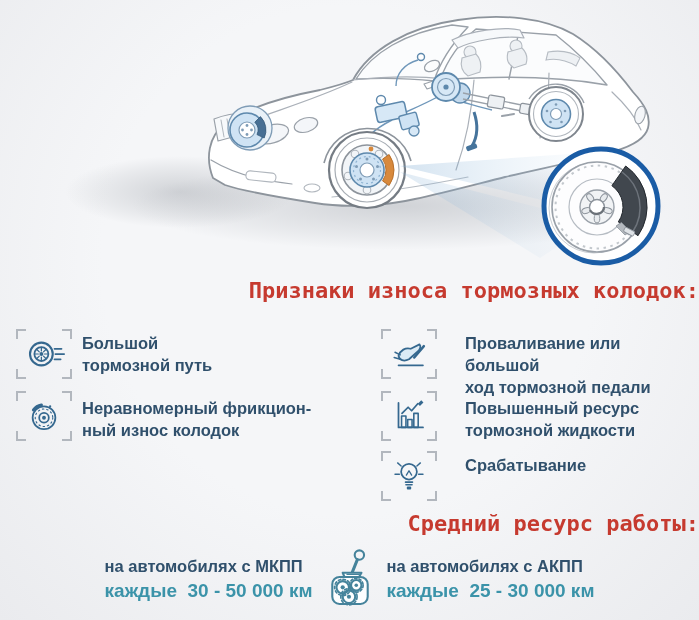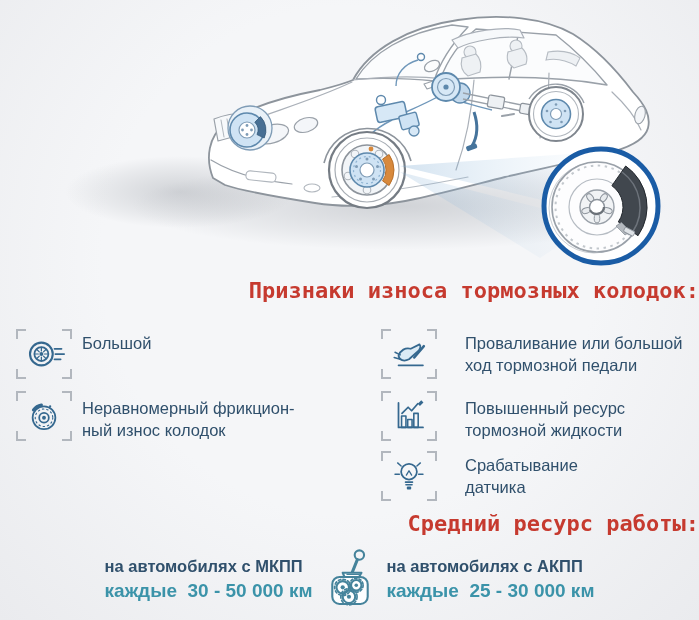--- a/index.html
+++ b/index.html
@@ -43,21 +43,21 @@
       linear-gradient(#b2b7be,#b2b7be) right top/10px 2px,
       linear-gradient(#b2b7be,#b2b7be) right top/2px 10px,
       linear-gradient(#b2b7be,#b2b7be) left bottom/10px 2px,
       linear-gradient(#b2b7be,#b2b7be) left bottom/2px 10px,
       linear-gradient(#b2b7be,#b2b7be) right bottom/10px 2px,
       linear-gradient(#b2b7be,#b2b7be) right bottom/2px 10px;
     background-repeat:no-repeat;
   }
   .txt{
     padding-top:3px;
-    font-size:16.5px;line-height:22px;font-weight:400;color:#30506c;
+    font-size:16.5px;line-height:22px;font-weight:700;color:#30506c;
   }
   .txt span{display:block;}
   .resource-row{
     position:absolute;top:547px;left:0;width:699px;
     display:flex;justify-content:center;align-items:center;gap:12px;
   }
   .res-block{font-weight:700;}
   .res-line1{font-size:16.5px;color:#30506c;line-height:24px;}
   .res-line2{font-size:19px;color:#3b93a9;line-height:26px;white-space:pre;}
   .ic{display:block;}
@@ -234,20 +234,21 @@
       <svg class="ic" width="42" height="42" viewBox="0 0 48 48" fill="none" stroke="#35688f" stroke-width="2" stroke-linecap="round">
         <circle cx="21" cy="24" r="13" stroke-width="2.4"></circle>
         <circle cx="21" cy="24" r="8"></circle>
         <circle cx="21" cy="24" r="2.2" fill="#35688f" stroke="none"></circle>
         <path d="M21,16.5 v4 M21,27.5 v4 M13.5,24 h4 M24.5,24 h4 M15.8,18.8 l2.8,2.8 M23.4,26.4 l2.8,2.8 M26.2,18.8 l-2.8,2.8 M18.6,26.4 l-2.8,2.8" stroke-width="1.4"></path>
         <path d="M36,18 h8 M37,24 h10 M36,30 h7"></path>
       </svg>
     </div>
     <div class="txt">
       <span>Большой</span>
+      <span>тормозной путь</span>
     </div>
   </div>
 
   <div class="item cL r2">
     <div class="frame">
       <svg class="ic" width="42" height="42" viewBox="0 0 48 48" fill="none" stroke="#35688f" stroke-width="2" stroke-linecap="round">
         <circle cx="24" cy="26" r="13"></circle>
         <circle cx="24" cy="26" r="10" stroke-width="1.3" stroke-dasharray="1.6,3.4"></circle>
         <circle cx="24" cy="26" r="5.5"></circle>
         <circle cx="24" cy="26" r="2.2" fill="#35688f" stroke="none"></circle>
@@ -299,21 +300,20 @@
       <svg class="ic" width="42" height="42" viewBox="0 0 48 48" fill="none" stroke="#35688f" stroke-width="2" stroke-linecap="round" stroke-linejoin="round">
         <circle cx="24" cy="19" r="9"></circle>
         <path d="M21,23 l3,-5 3,5" stroke-width="1.5"></path>
         <path d="M20,31 h8 M20.5,34 h7" stroke-width="1.8"></path>
         <rect x="21.5" y="36" width="5" height="3.4" rx="1" fill="#35688f" stroke="none"></rect>
         <path d="M11,9 l4,3.5 M37,9 l-4,3.5 M8,22 h5 M40,22 h-5" stroke-width="1.6"></path>
       </svg>
     </div>
     <div class="txt">
       <span>Срабатывание</span>
-      <span>датчика</span>
     </div>
   </div>
 
   <h2 class="heading h-resource">Средний ресурс работы:</h2>
 
   <div class="resource-row">
     <div class="res-block">
       <div class="res-line1">на автомобилях с МКПП</div>
       <div class="res-line2">каждые  30 - 50 000 км</div>
     </div>

